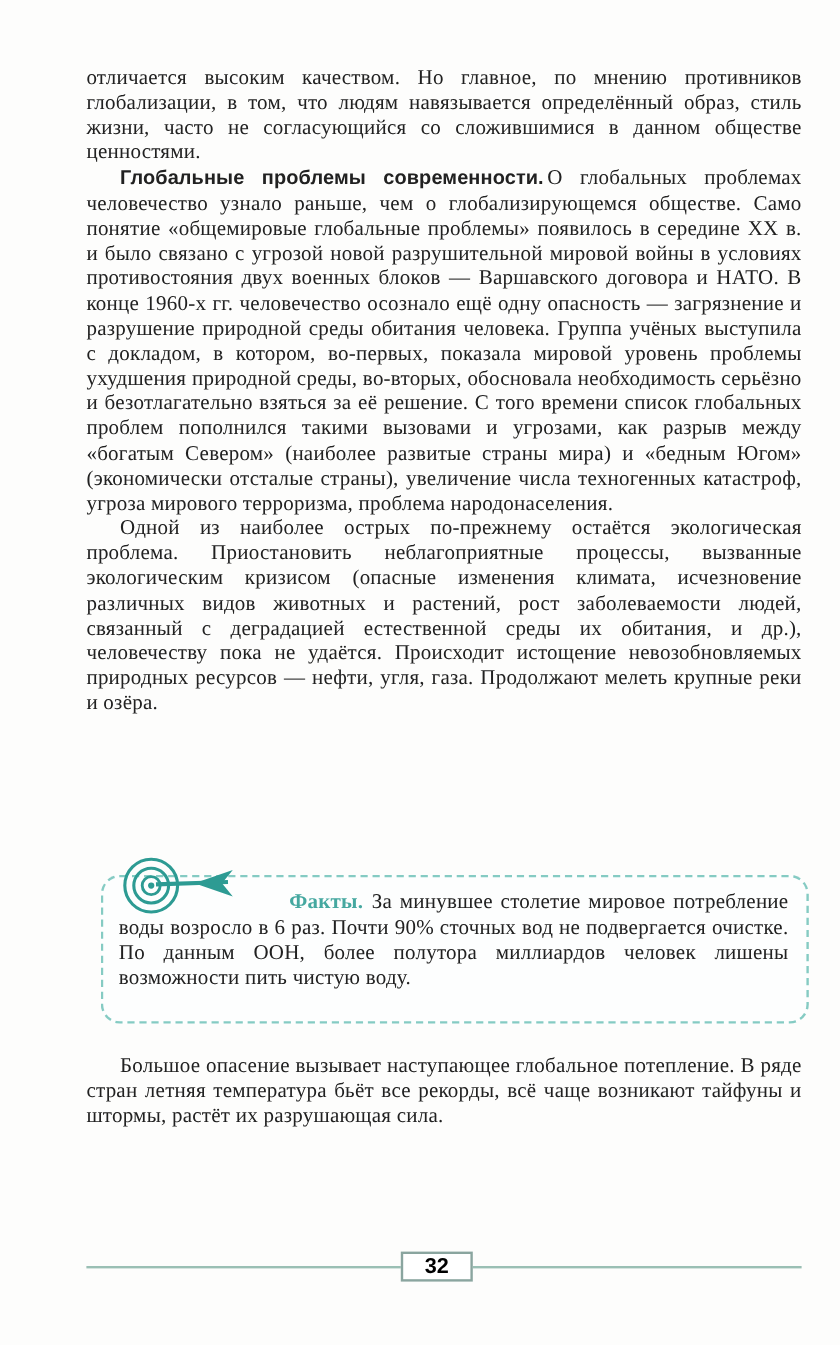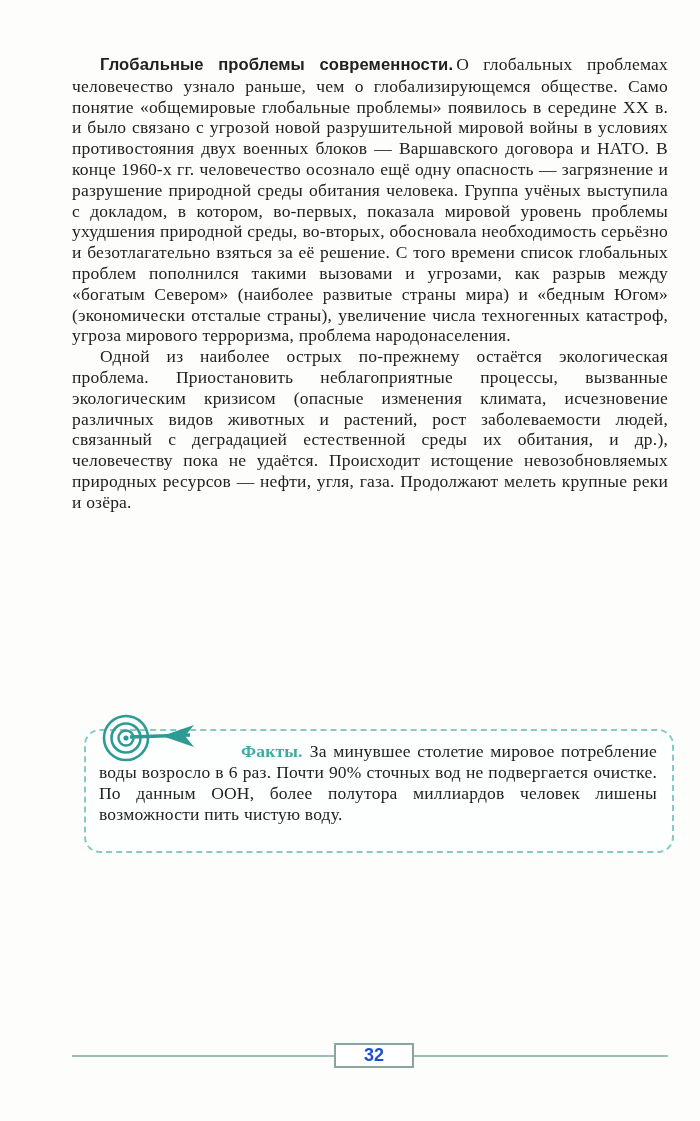--- a/index.html
+++ b/index.html
@@ -77,38 +77,39 @@
     left: 72px;
     top: 1055px;
     width: 596px;
     height: 2px;
     background: #9abfb4;
   }
   .page-number-box {
     position: absolute;
     left: 334px;
     top: 1043px;
-    width: 80px;
+    width: 60px;
     height: 25px;
     background: #ffffff;
     border: 2px solid #8aa59f;
     box-sizing: border-box;
     display: flex;
     align-items: center;
     justify-content: center;
     font-family: "Liberation Sans", sans-serif;
     font-weight: 700;
     font-size: 18px;
-    color: #1d4ed8;
+    color: #000000;
   }
 </style>
 </head>
 <body>
 
 <main class="text-block block-upper">
+  <p class="para no-indent">отличается высоким качеством. Но главное, по мнению противников глобализации, в том, что людям навязывается определённый образ, стиль жизни, часто не согласующийся со сложившимися в данном обществе ценностями.</p>
   <p class="para">
     <span class="run-head">Глобальные проблемы современности.</span><span>О глобальных проблемах человечество узнало раньше, чем о глобализирующемся обществе. Само понятие «общемировые глобальные проблемы» появилось в середине XX в. и было связано с угрозой новой разрушительной мировой войны в условиях противостояния двух военных блоков — Варшавского договора и НАТО. В конце 1960-х гг. человечество осознало ещё одну опасность — загрязнение и разрушение природной среды обитания человека. Группа учёных выступила с докладом, в котором, во-первых, показала мировой уровень проблемы ухудшения природной среды, во-вторых, обосновала необходимость серьёзно и безотлагательно взяться за её решение. С того времени список глобальных проблем пополнился такими вызовами и угрозами, как разрыв между «богатым Севером» (наиболее развитые страны мира) и «бедным Югом» (экономически отсталые страны), увеличение числа техногенных катастроф, угроза мирового терроризма, проблема народонаселения.</span>
   </p>
   <p class="para">Одной из наиболее острых по-прежнему остаётся экологическая проблема. Приостановить неблагоприятные процессы, вызванные экологическим кризисом (опасные изменения климата, исчезновение различных видов животных и растений, рост заболеваемости людей, связанный с деградацией естественной среды их обитания, и др.), человечеству пока не удаётся. Происходит истощение невозобновляемых природных ресурсов — нефти, угля, газа. Продолжают мелеть крупные реки и озёра.</p>
 </main>
 
 <aside class="facts-box">
   <div class="facts-icon">
     <svg width="126" height="58" viewBox="0 0 126 58" xmlns="http://www.w3.org/2000/svg" aria-hidden="true">
       <circle cx="28" cy="29" r="22" fill="none" stroke="#2d9b93" stroke-width="2.6"></circle>
@@ -118,18 +119,19 @@
       <line x1="32" y1="28" x2="92" y2="26" stroke="#2d9b93" stroke-width="3.4"></line>
       <polygon points="64,27 96,16 87,27 96,38" fill="#2d9b93"></polygon>
     </svg>
   </div>
   <p class="facts-para">
     <span class="facts-label">Факты.</span><span>За минувшее столетие мировое потребление воды возросло в 6 раз. Почти 90% сточных вод не подвергается очистке. По данным ООН, более полутора миллиардов человек лишены возможности пить чистую воду.</span>
   </p>
 </aside>
 
 <section class="text-block block-lower">
+  <p class="para">Большое опасение вызывает наступающее глобальное потепление. В ряде стран летняя температура бьёт все рекорды, всё чаще возникают тайфуны и штормы, растёт их разрушающая сила.</p>
 </section>
 
 <footer>
   <div class="footer-line"></div>
   <div class="page-number-box">32</div>
 </footer>
 
 </body></html>

